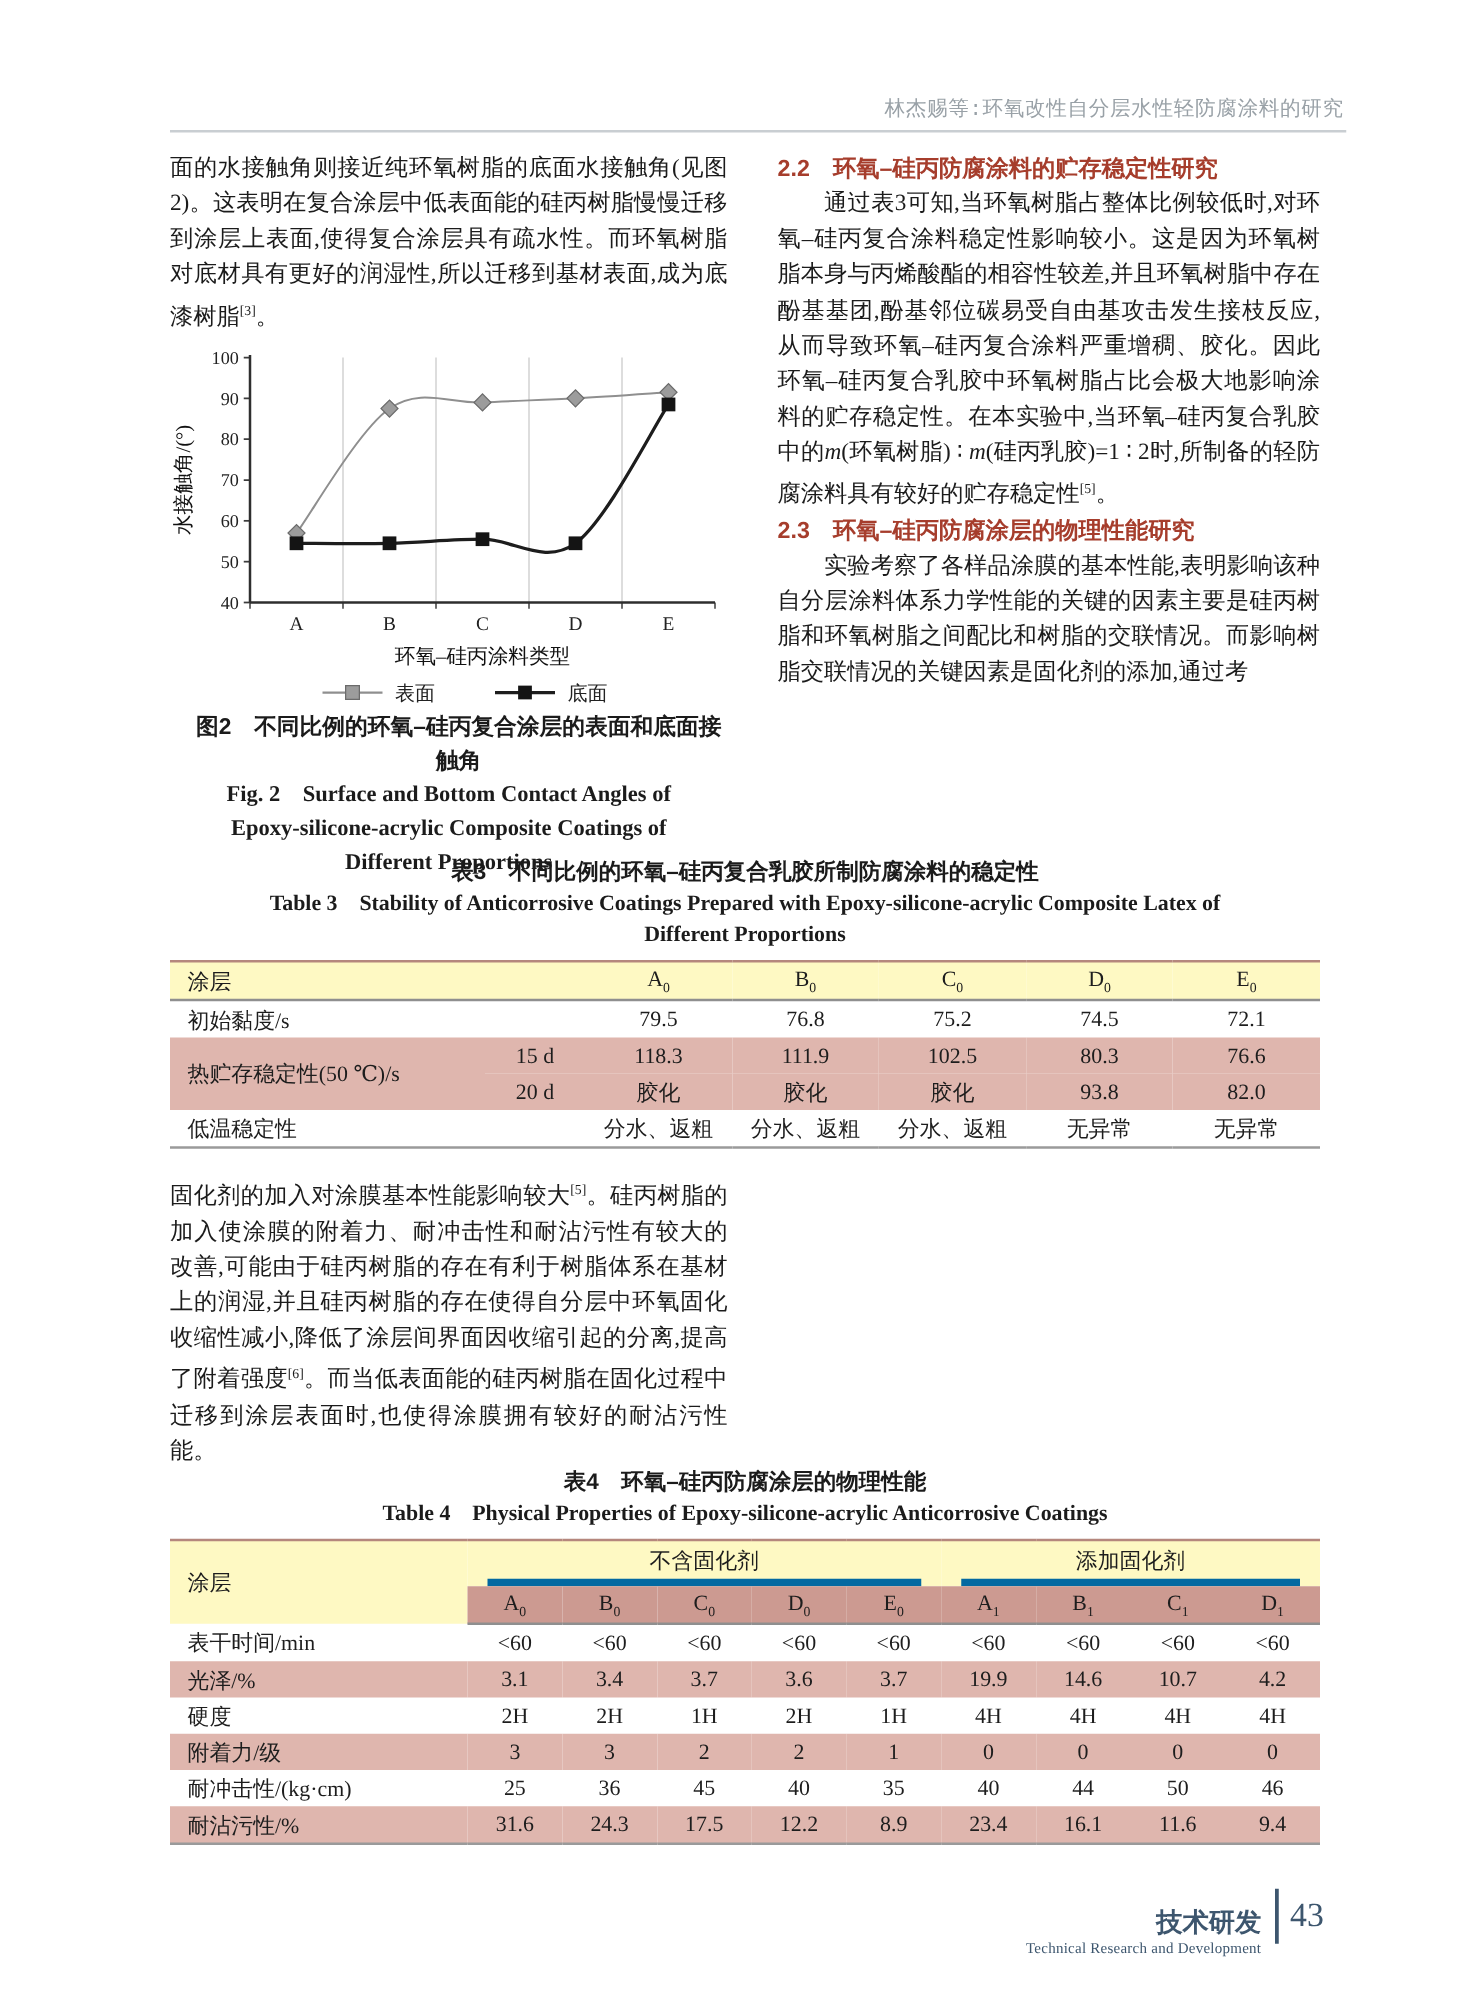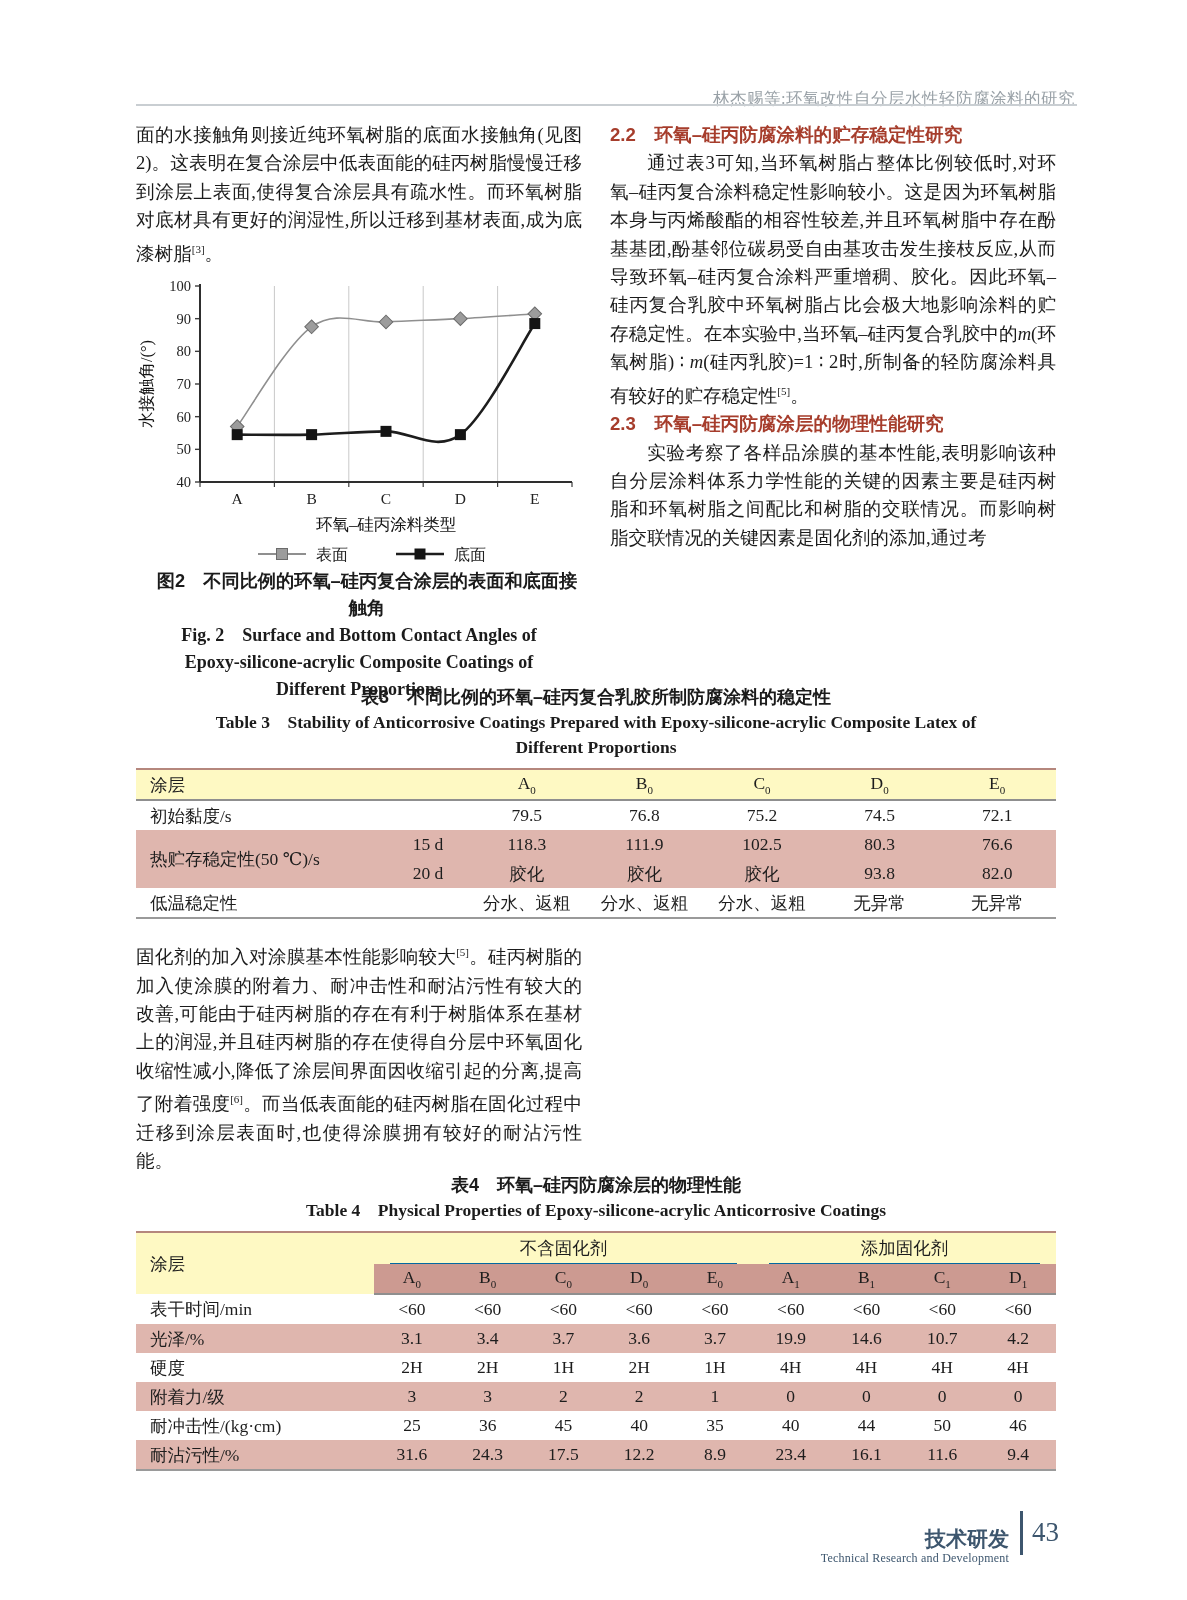--- a/index.html
+++ b/index.html
@@ -1,23 +1,23 @@
 <!DOCTYPE html>
 <html><head>
 <meta charset="utf-8">
 <style>
   html,body{margin:0;padding:0;background:#ffffff;}
   .page{position:relative;width:1187px;height:1600px;background:#ffffff;overflow:hidden;
         font-family:"Liberation Serif","DejaVu Serif",serif;color:#1b1b1b;}
-  .running-head{position:absolute;top:88px;right:112px;
-        font-family:Liberation Serif, serif;
+  .running-head{position:absolute;top:76px;right:112px;
+        font-family:Liberation Mono, monospace;
         font-size:16.5px;color:#99a1a7;letter-spacing:.5px;}
   .head-rule{position:absolute;top:104px;left:136px;right:110px;height:2px;background:#c9ced2;}
 
-  .two-col{position:absolute;display:flex;gap:28px;}
+  .two-col{position:absolute;display:flex;gap:40px;}
   #top-section{left:136px;top:121px;width:920px;}
   #mid-section{left:136px;top:938px;width:920px;}
   .col{width:446px;}
   p.body{margin:0;font-size:18.6px;line-height:28.4px;text-align:justify;}
   .indent{text-indent:2em;}
   sup{font-size:11px;}
   .sec-heading{margin:0;font-family:"Liberation Sans","DejaVu Sans",sans-serif;
         font-weight:bold;font-size:18.6px;line-height:28.4px;color:#a63d2c;}
 
   #chart-wrap{margin-top:10px;}
@@ -34,21 +34,21 @@
   .tbl-cap-en{margin:0 auto;text-align:center;font-weight:bold;font-size:17.5px;line-height:25px;max-width:830px;}
 
   table.data{width:100%;border-collapse:collapse;margin-top:8px;font-size:17.5px;table-layout:fixed;}
   table.data th,table.data td{font-weight:normal;padding:0 2px;height:29px;text-align:center;color:#1d1d1d;}
   table.data .lbl{text-align:left;padding-left:14px;}
   tr.t-head th{background:#cc9a91;}
   tr.t-head-top th{background:#fef9c3;border-top:2px solid #b5877d;}
   tr.head-bottom th{border-bottom:2px solid #8f8f8f;}
   tr.shade td{background:#dfb6ae;}
   tr.last td{border-bottom:2px solid #9a9a9a;}
-  .grp{display:block;margin:3px 14px 0 14px;padding-bottom:3px;border-bottom:1px solid #0369a1;}
+  .grp{display:block;margin:3px 14px 0 14px;padding-bottom:3px;border-bottom:6px solid #0369a1;}
   td sub,th sub{font-size:11px;}
 
   #footer{position:absolute;top:1499px;right:128px;display:flex;align-items:center;}
   .footer-text{text-align:right;color:#3d566e;}
   .footer-zh{font-family:"Liberation Sans","DejaVu Sans",sans-serif;font-weight:bold;font-size:21px;line-height:24px;margin-top:28px;}
   .footer-en{font-size:12px;line-height:15px;letter-spacing:.2px;}
   .footer-bar{width:3px;height:44px;background:#3d566e;margin:0 9px 0 11px;}
   .footer-page{font-size:27px;color:#3d566e;}
 </style>
 </head>

